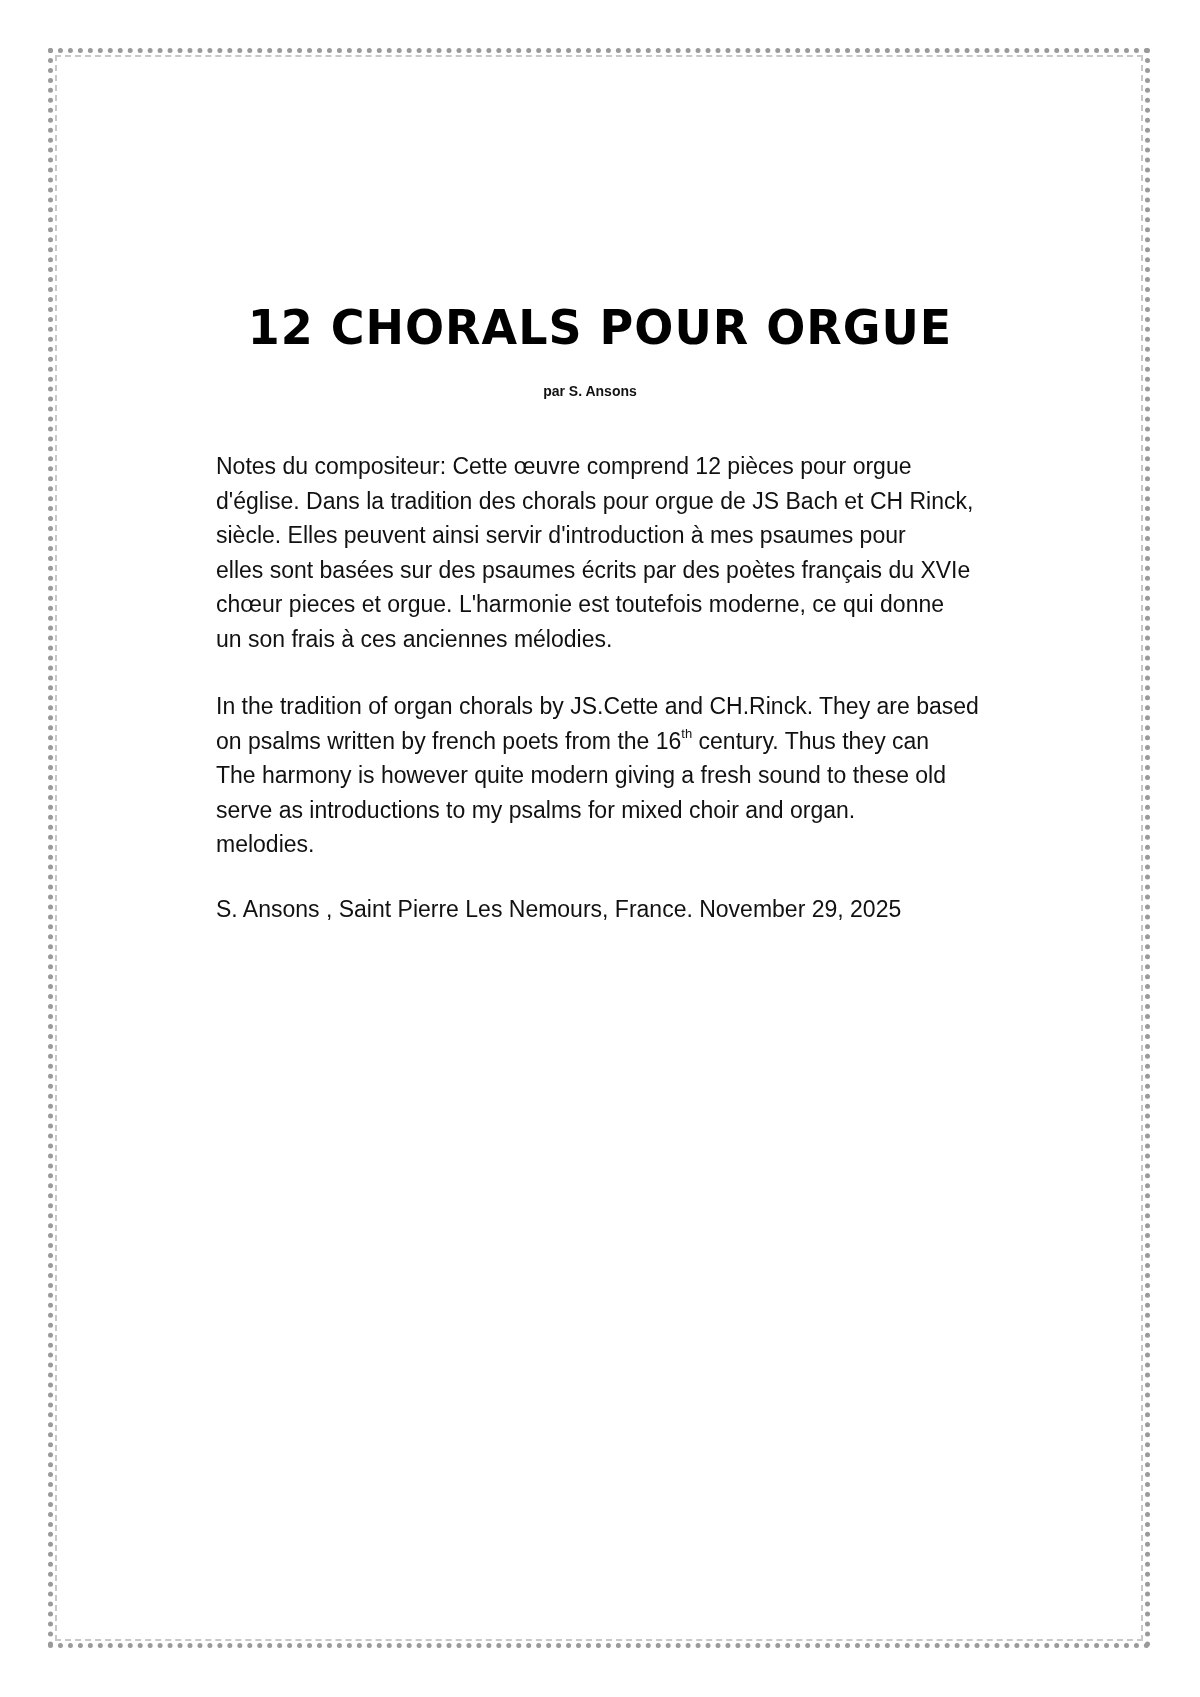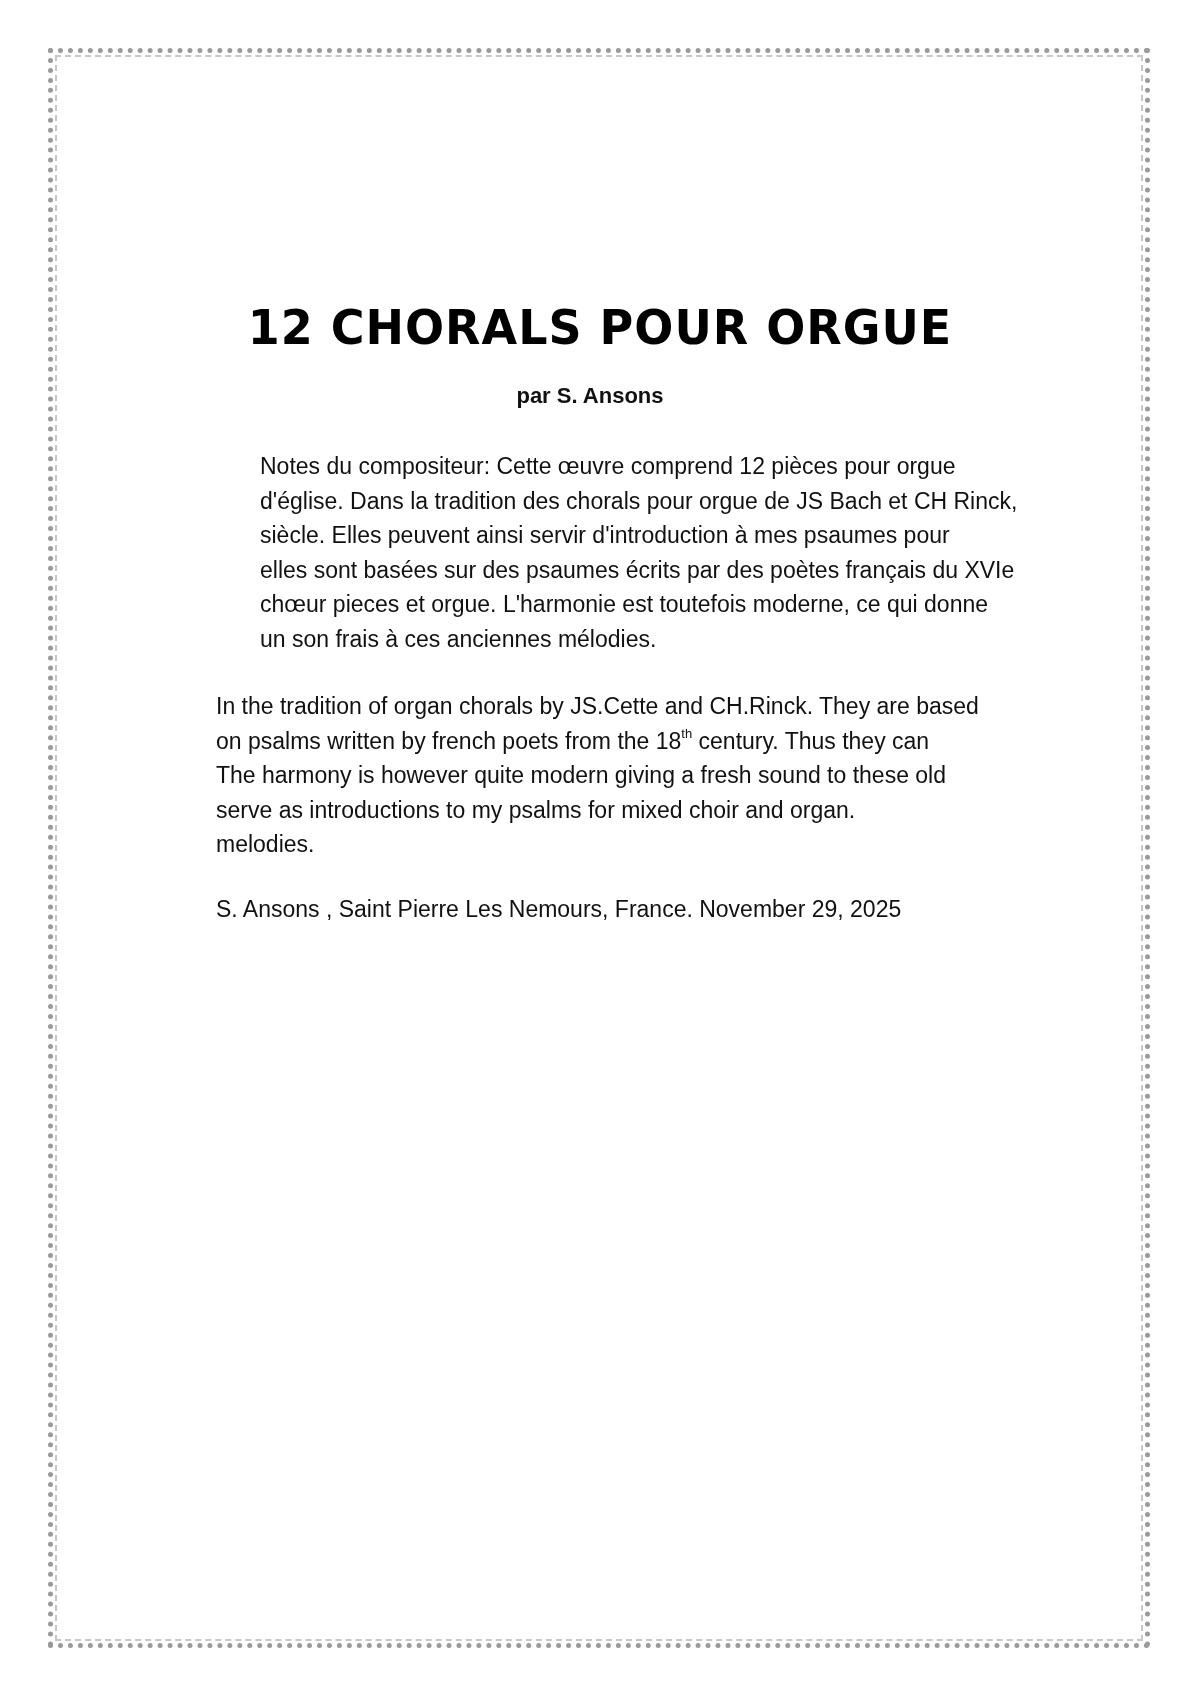--- a/index.html
+++ b/index.html
@@ -11,27 +11,27 @@
       outline: 2px dashed #c8c8c8; outline-offset: -9px;
     }
     .title {
       position: absolute; left: 0; width: 1200px; top: 300px; text-align: center;
       font-family: "DejaVu Sans", sans-serif; font-weight: bold; font-size: 46px;
       letter-spacing: 1px; font-variant: small-caps; text-transform: uppercase;
       color: #000; transform: scaleY(1.05);
     }
     .byline {
       position: absolute; left: 0; width: 1180px; top: 383px; text-align: center;
-      font-size: 22px; font-weight: bold; color: #111;
+      font-size: 14px; font-weight: bold; color: #111;
     }
     .body-text {
       position: absolute; left: 216px; width: 860px;
       font-family: "Liberation Sans", sans-serif; font-size: 23px; line-height: 34.5px; color: #111;
     }
-    .p-fr { top: 449px; margin-left: 44px; }
+    .p-fr { top: 449px; }
     .p-en { top: 689px; }
     .p-sig { top: 892px; }
     .line { display: block; white-space: nowrap; }
     sup { font-size: 13px; vertical-align: 11px; line-height: 0; }
   </style>
 </head>
 <body>
 
 <div class="border"></div>
 
@@ -42,19 +42,19 @@
   <span class="line">Notes du compositeur: Cette œuvre comprend 12 pièces pour orgue</span>
   <span class="line">d'église. Dans la tradition des chorals pour orgue de JS Bach et CH Rinck,</span>
   <span class="line">siècle. Elles peuvent ainsi servir d'introduction à mes psaumes pour</span>
   <span class="line">elles sont basées sur des psaumes écrits par des poètes français du XVIe</span>
   <span class="line">chœur pieces et orgue. L'harmonie est toutefois moderne, ce qui donne</span>
   <span class="line">un son frais à ces anciennes mélodies.</span>
 </div>
 
 <div class="body-text p-en">
   <span class="line">In the tradition of organ chorals by JS.Cette and CH.Rinck. They are based</span>
-  <span class="line"><span>on psalms written by french poets from the 18</span><sup>th</sup><span> century. Thus they can</span></span>
+  <span class="line"><span>on psalms written by french poets from the 16</span><sup>th</sup><span> century. Thus they can</span></span>
   <span class="line">The harmony is however quite modern giving a fresh sound to these old</span>
   <span class="line">serve as introductions to my psalms for mixed choir and organ.</span>
   <span class="line">melodies.</span>
 </div>
 
 <div class="body-text p-sig">S. Ansons , Saint Pierre Les Nemours, France.  November 29, 2025</div>
 
 </body></html>

